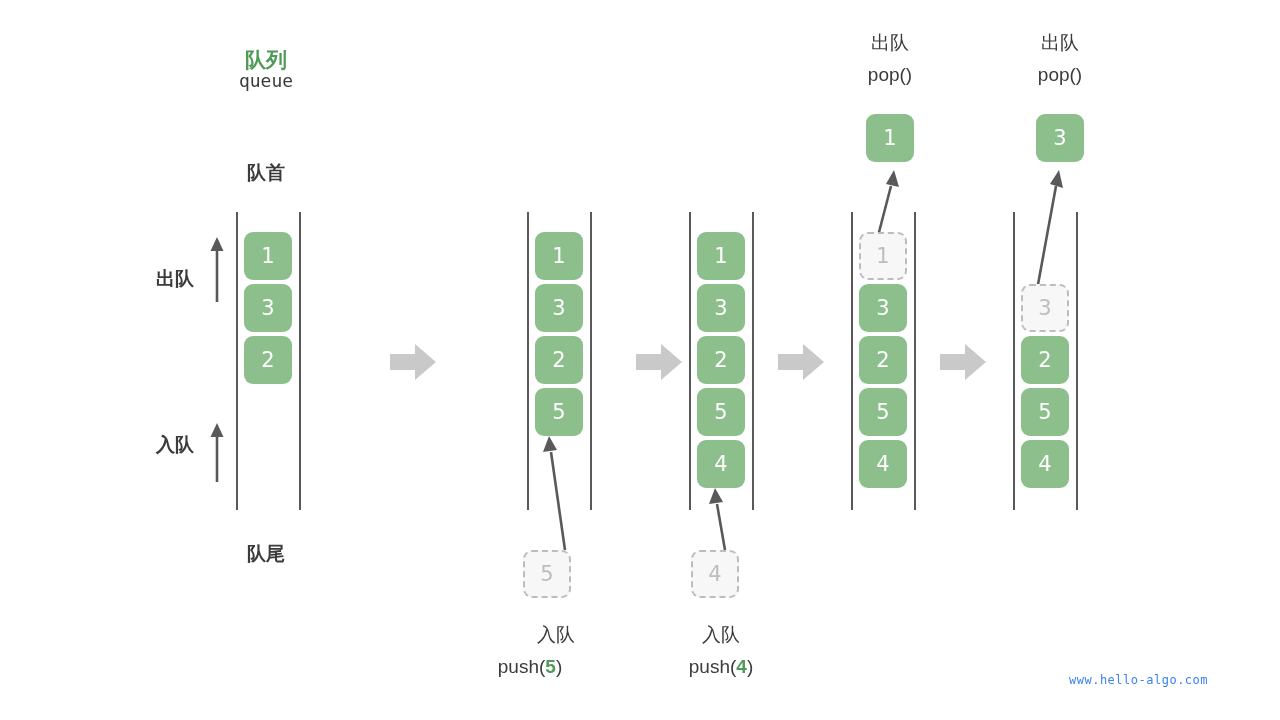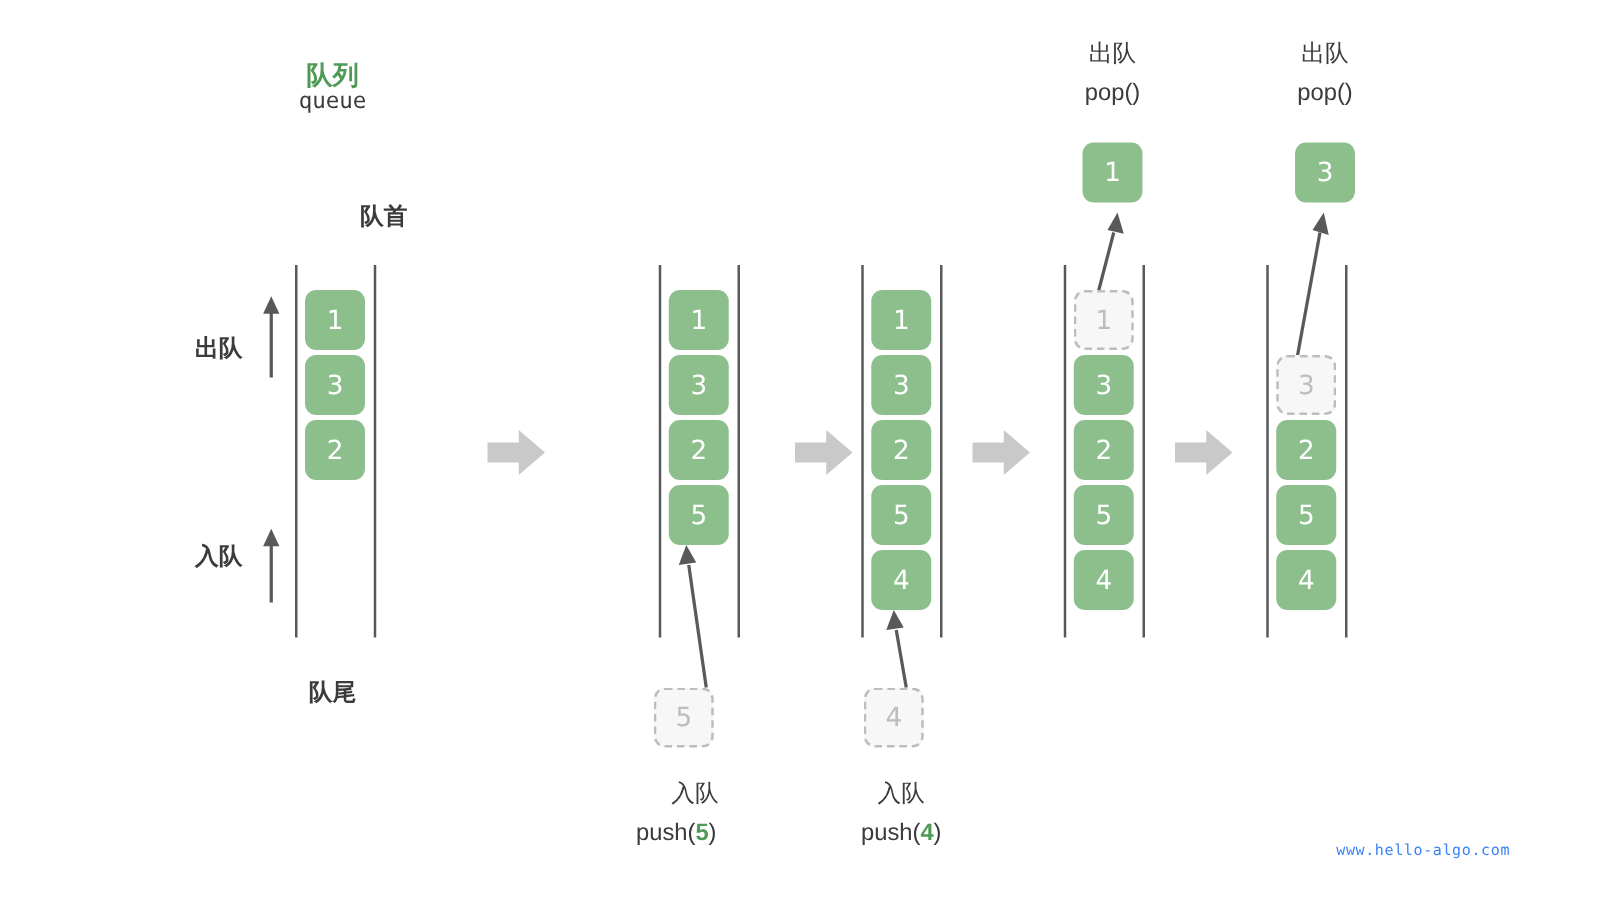--- a/index.html
+++ b/index.html
@@ -68,21 +68,21 @@
   svg{display:block;overflow:visible;}
 </style>
 </head>
 <body>
 
 <div id="stage">
 
   <div class="abs title-cn" style="left:206px;top:46px;width:120px;">队列</div>
   <div class="abs title-mono" style="left:206px;top:70px;width:120px;text-align:center;">queue</div>
 
-  <div class="abs label-cn" style="left:206px;top:160px;width:120px;text-align:right;">队首</div>
+  <div class="abs label-cn" style="left:206px;top:160px;width:120px;">队首</div>
   <div class="abs label-cn" style="left:206px;top:541px;width:120px;">队尾</div>
 
   <div class="abs op-cn" style="left:140px;top:266px;width:70px;font-weight:bold;">出队</div>
   <div class="abs" style="left:206px;top:236px;">
     <svg width="22" height="66" viewBox="0 0 22 66">
       <line x1="11" y1="66" x2="11" y2="12" stroke="#595959" stroke-width="2.6"></line>
       <polygon points="11,1 4.5,15 17.5,15" fill="#595959"></polygon>
     </svg>
   </div>
 
@@ -115,21 +115,21 @@
   <div class="abs cell" style="left:535px;top:388px;">5</div>
 
   <div class="abs cell ghost" style="left:523px;top:550px;">5</div>
   <div class="abs" style="left:540px;top:432px;">
     <svg width="32" height="118" viewBox="0 0 32 118">
       <line x1="25" y1="118" x2="11" y2="20" stroke="#595959" stroke-width="2.6"></line>
       <polygon points="9,4 3,20 17,18" fill="#595959"></polygon>
     </svg>
   </div>
   <div class="abs op-cn" style="left:503px;top:622px;width:106px;">入队</div>
-  <div class="abs op-mono" style="left:488px;top:656px;width:106px;"><span>push(</span><span class="num">5</span><span>)</span></div>
+  <div class="abs op-mono" style="left:477px;top:656px;width:106px;"><span>push(</span><span class="num">5</span><span>)</span></div>
 
   <div class="abs" style="left:636px;top:342px;">
     <svg class="flow-arrow" viewBox="0 0 46 40">
       <polygon points="0,12 25,12 25,2 46,20 25,38 25,28 0,28" fill="#c9c9c9"></polygon>
     </svg>
   </div>
 
   <div class="abs rail" style="left:689px;top:212px;height:298px;"></div>
   <div class="abs rail" style="left:752px;top:212px;height:298px;"></div>
   <div class="abs cell" style="left:697px;top:232px;">1</div>

